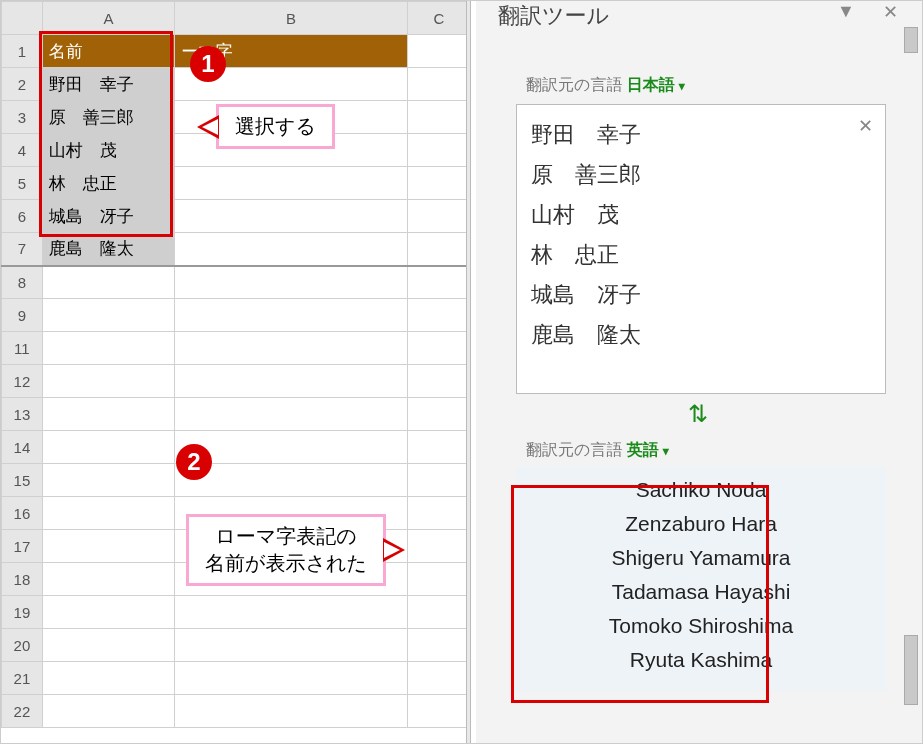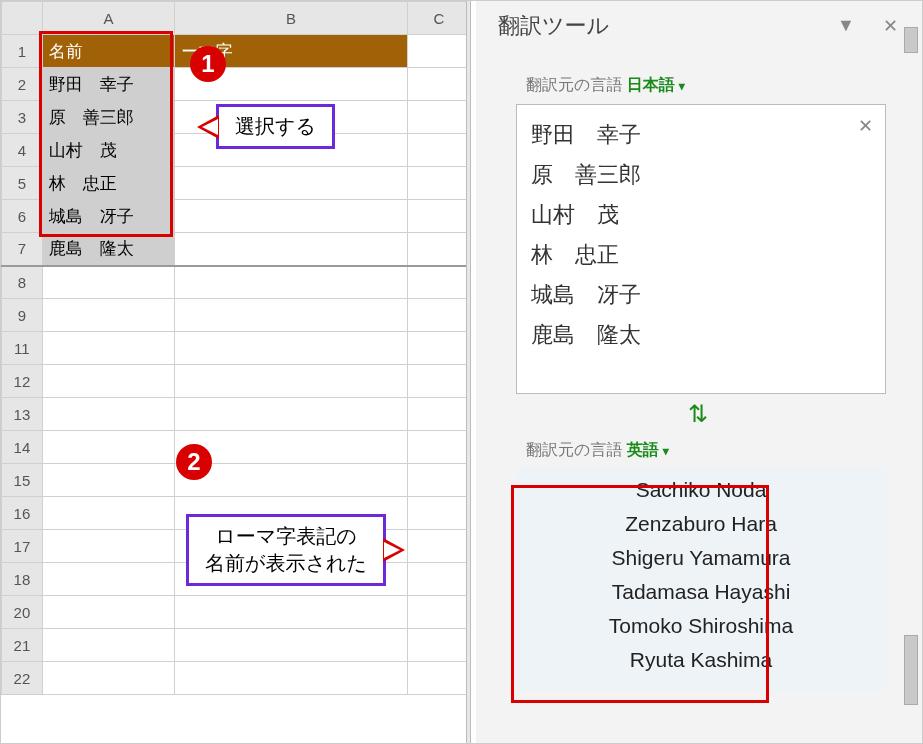--- a/index.html
+++ b/index.html
@@ -18,34 +18,34 @@
   col.c-C { width:62px; }
   .hdr-cell { background:#a16207; color:#fff; text-align:center; }
   .sel { background:#cfcfcf; }
   .row7 { border-bottom:2px solid #888; }
   .col-sep { position:absolute; left:465px; top:0; width:5px; height:100%; background:#e8e8e8; border-left:1px solid #bbb; border-right:1px solid #bbb; }
 
   
   .sel-box { position:absolute; border:3px solid #d80000; }
 
   
-  .callout { position:absolute; background:#fff; border:3px solid #6d28d9; text-align:center; color:#000; font-size:20px; padding:6px 16px; }
+  .callout { position:absolute; background:#fff; border:3px solid #f9a8d4; text-align:center; color:#000; font-size:20px; padding:6px 16px; }
   .callout .arrow { position:absolute; width:0; height:0; }
   .arrow-left { left:-22px; top:50%; margin-top:-12px; border-top:12px solid transparent; border-bottom:12px solid transparent; border-right:22px solid #d80000; }
   .arrow-left::after { content:""; position:absolute; left:5px; top:-8px; border-top:8px solid transparent; border-bottom:8px solid transparent; border-right:16px solid #fff; }
   .arrow-right { right:-22px; top:50%; margin-top:-12px; border-top:12px solid transparent; border-bottom:12px solid transparent; border-left:22px solid #d80000; }
   .arrow-right::after { content:""; position:absolute; right:5px; top:-8px; border-top:8px solid transparent; border-bottom:8px solid transparent; border-left:16px solid #fff; }
 
   
   .badge { position:absolute; width:36px; height:36px; border-radius:50%; background:#d80000; color:#fff; font-weight:bold; font-size:24px; text-align:center; line-height:36px; }
 
   
   .pane { position:absolute; left:475px; top:0; width:448px; height:744px; background:#f3f3f3; }
   .pane-inner { position:absolute; left:22px; top:0; width:400px; }
-  .pane-title-row { display:flex; align-items:center; height:50px; }
+  .pane-title-row { display:flex; align-items:flex-start; height:50px; }
   .pane-title { font-size:22px; color:#444; flex:1; }
   .pane-title-actions { display:flex; gap:28px; color:#888; font-size:18px; }
   .form-lbl { font-size:16px; color:#777; }
   .lang-val { color:#1a8b1a; font-weight:bold; font-size:16px; }
   .src-box { margin-top:8px; background:#fff; border:1px solid #bbb; width:370px; height:290px; position:relative; padding:10px 14px; }
   .src-box .close { position:absolute; right:12px; top:10px; font-size:18px; color:#888; cursor:pointer; }
   .names-list div { font-size:22px; color:#333; line-height:40px; }
   .swap-row { text-align:center; height:40px; margin-top:6px; }
   .swap-icon { color:#1a8b1a; font-size:24px; }
   .tgt-box { margin-top:6px; background:#eef3f7; width:370px; height:224px; position:relative; padding:6px 12px;text-align:center; }
@@ -173,20 +173,26 @@
             <td></td>
             <td></td>
           </tr>
       <tr>
             <th class="rowhdr">18</th>
             <td></td>
             <td></td>
             <td></td>
           </tr>
       <tr>
+            <th class="rowhdr">19</th>
+            <td></td>
+            <td></td>
+            <td></td>
+          </tr>
+      <tr>
             <th class="rowhdr">20</th>
             <td></td>
             <td></td>
             <td></td>
           </tr>
       <tr>
             <th class="rowhdr">21</th>
             <td></td>
             <td></td>
             <td></td>

